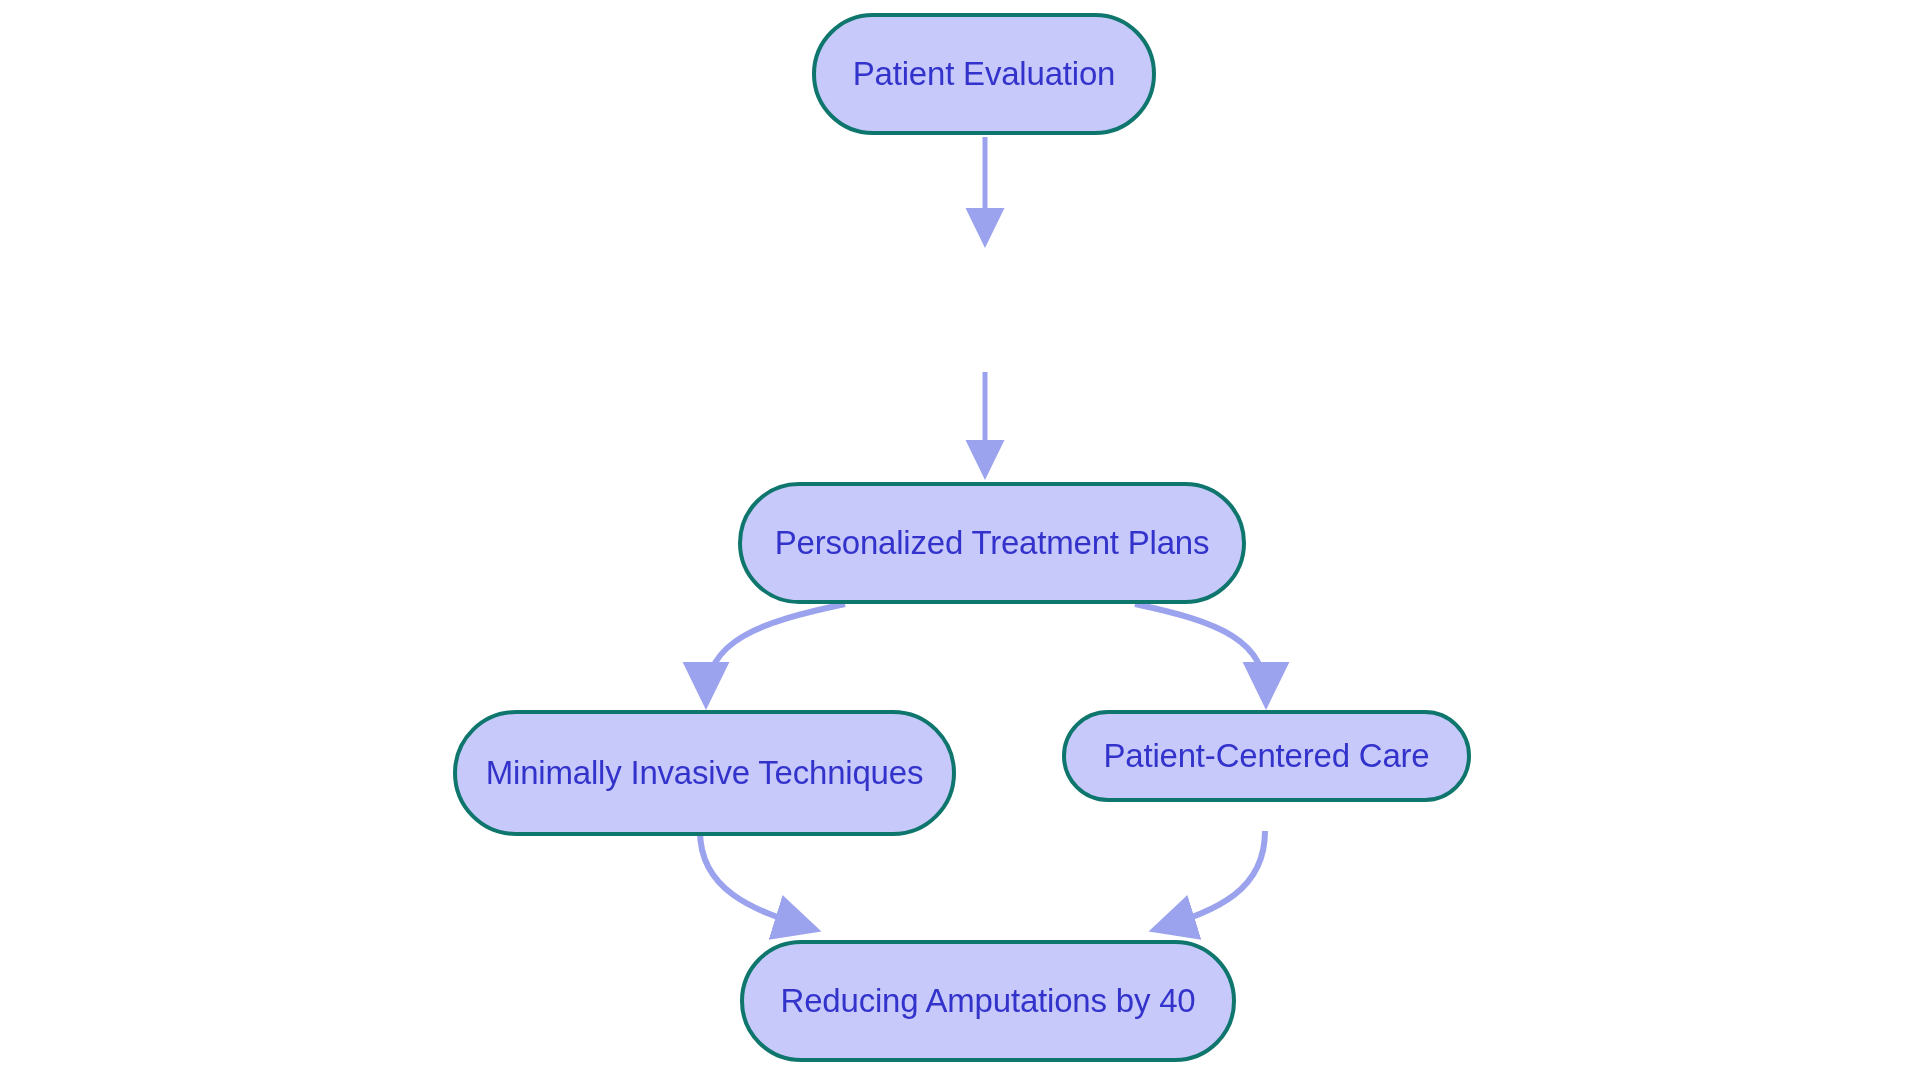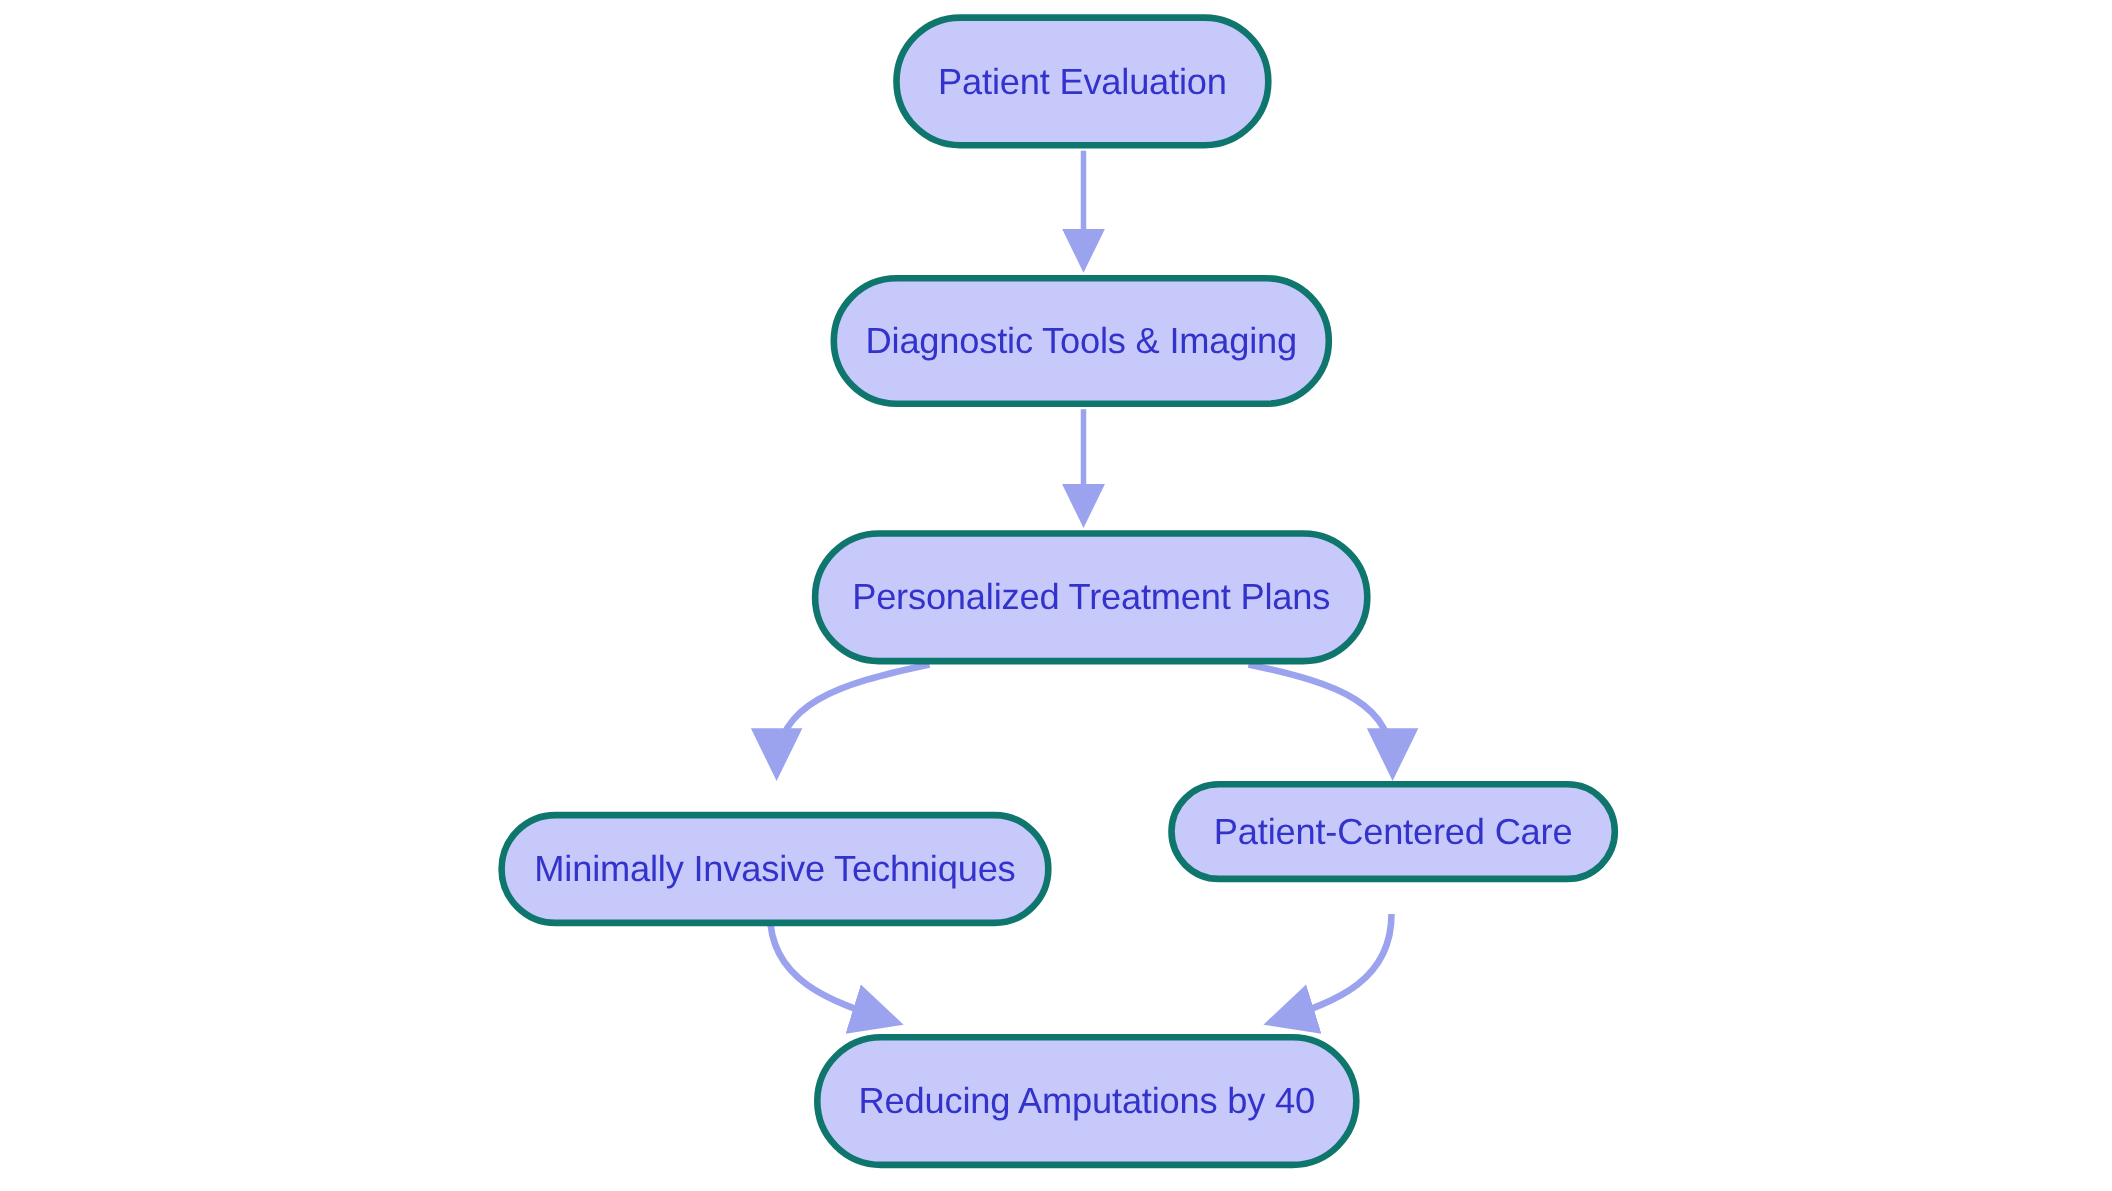--- a/index.html
+++ b/index.html
@@ -26,21 +26,21 @@
     height: 1083px;
     pointer-events: none;
   }
   .node {
     position: absolute;
     box-sizing: border-box;
     display: flex;
     align-items: center;
     justify-content: center;
     background: #c6c9fa;
-    border: 6px solid #0f766e;
+    border: 4px solid #0f766e;
     border-radius: 999px;
     color: #3333cc;
     font-family: "Liberation Sans", sans-serif;
     font-size: 33px;
     font-weight: 400;
     letter-spacing: -0.2px;
     line-height: 1.1;
     white-space: nowrap;
     z-index: 2;
   }
@@ -71,29 +71,26 @@
 
     <path d="M 700 831 C 700 890, 752 910, 810 928" stroke="#9ba3ee" stroke-width="6" fill="none" marker-end="url(#arrowhead)"></path>
 
     <path d="M 1265 831 C 1265 890, 1218 910, 1160 928" stroke="#9ba3ee" stroke-width="6" fill="none" marker-end="url(#arrowhead)"></path>
   </svg>
 
   <div class="node" style="left:812px; top:13px; width:344px; height:122px;">
     <span class="node-label">Patient Evaluation</span>
   </div>
 
-  <div class="node" style="left:755px; top:250px; width:456px; height:120px;">
-    <span class="node-label">Diagnostic Tools &amp; Imaging</span>
-  </div>
 
   <div class="node" style="left:738px; top:482px; width:508px; height:122px;">
     <span class="node-label">Personalized Treatment Plans</span>
   </div>
 
-  <div class="node" style="left:453px; top:710px; width:503px; height:104px;margin-top:28px;">
+  <div class="node" style="left:453px; top:710px; width:503px; height:126px;">
     <span class="node-label">Minimally Invasive Techniques</span>
   </div>
 
   <div class="node" style="left:1062px; top:710px; width:409px; height:92px;">
     <span class="node-label">Patient-Centered Care</span>
   </div>
 
   <div class="node" style="left:740px; top:940px; width:496px; height:122px;">
     <span class="node-label">Reducing Amputations by 40</span>
   </div>

